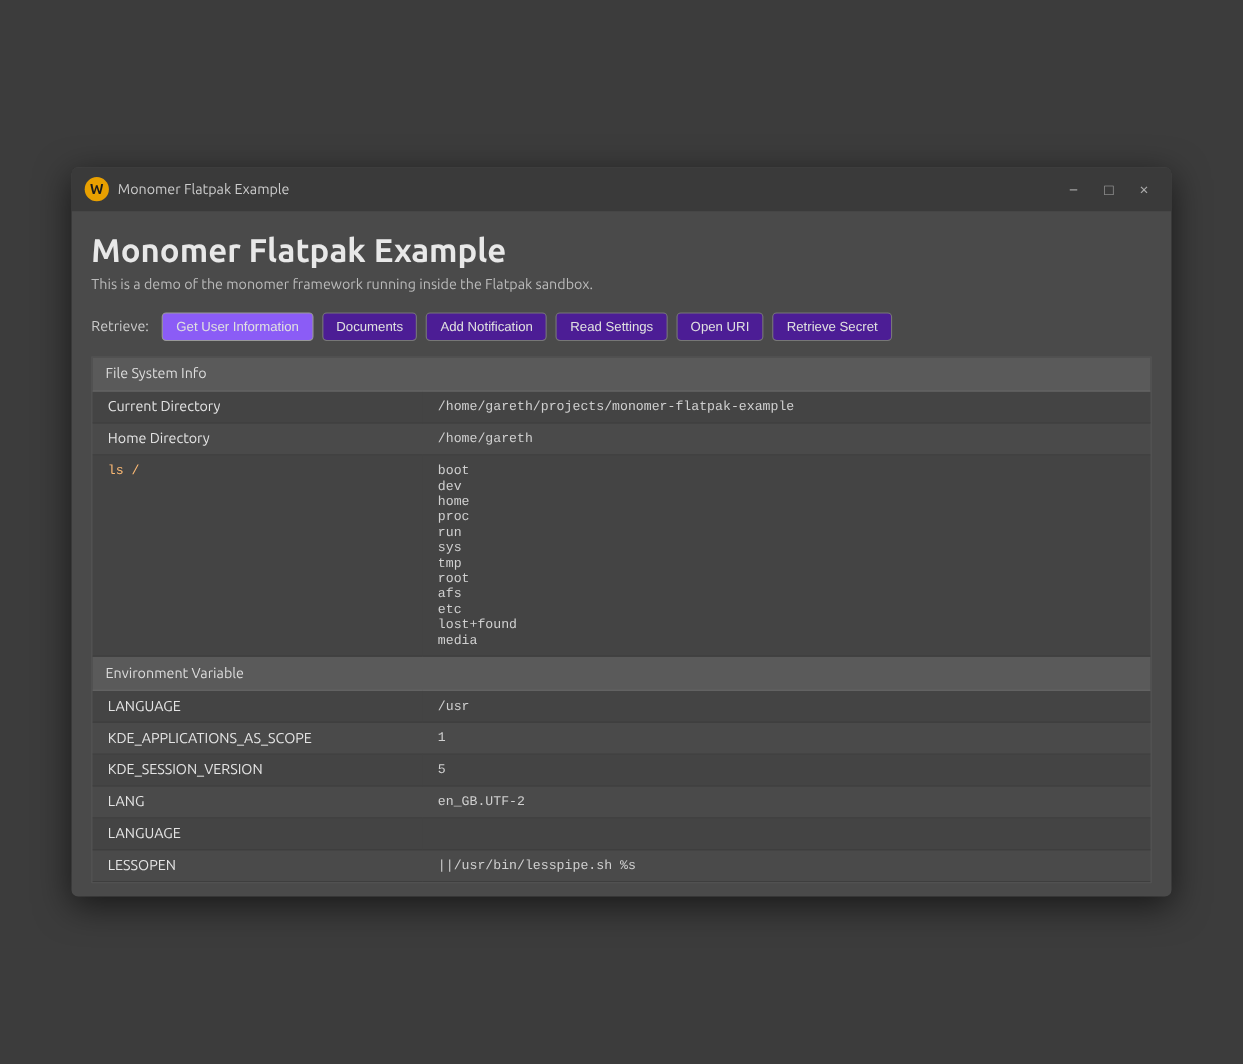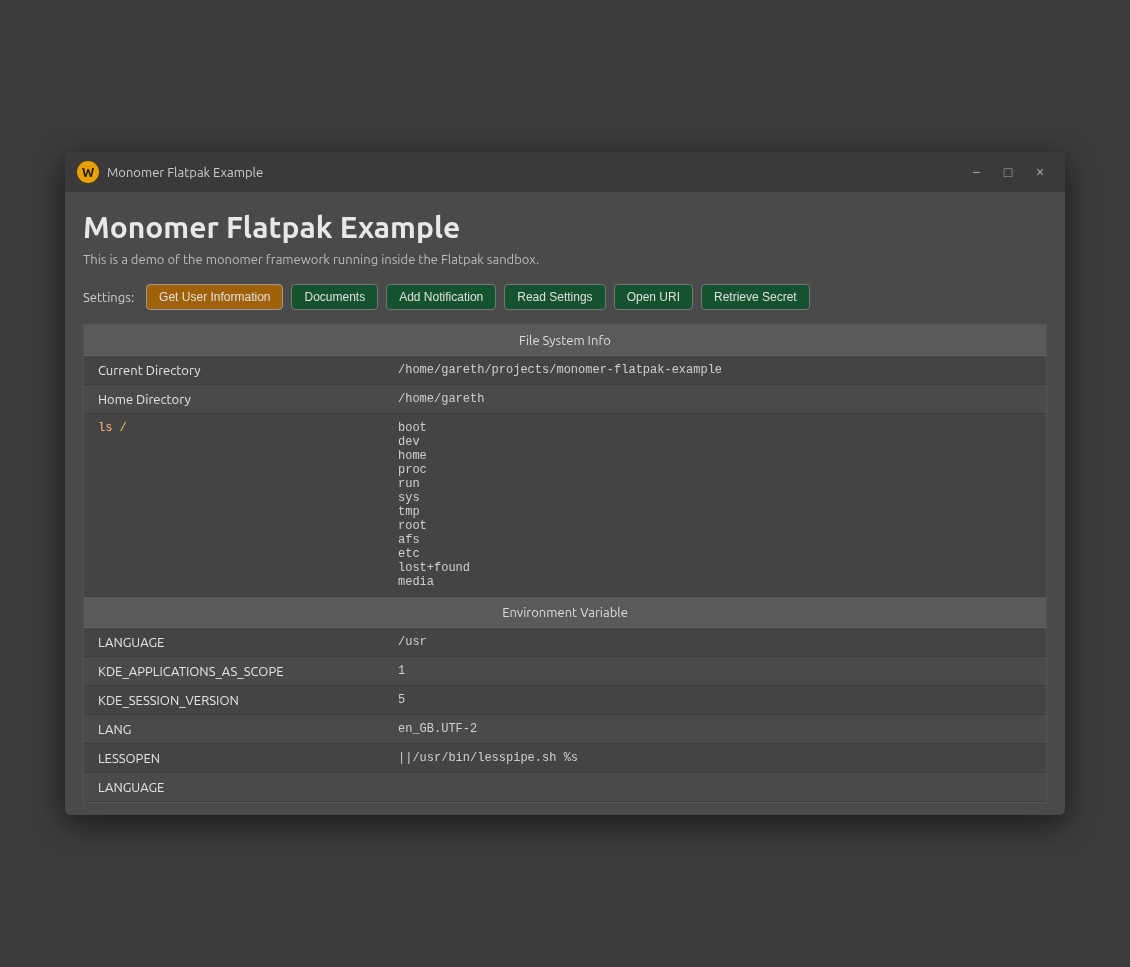--- a/index.html
+++ b/index.html
@@ -85,30 +85,30 @@
       gap: 8px;
       margin-bottom: 14px;
       flex-wrap: wrap;
     }
     .portals-label {
       color: #ccc;
       font-size: 13px;
       margin-right: 4px;
     }
     .portal-btn {
-      background: #14532d;
+      background: #4c1d95;
       border: 1px solid #777;
       border-radius: 4px;
       color: #e0e0e0;
       font-size: 12px;
       padding: 5px 12px;
       cursor: pointer;
     }
     .portal-btn.active {
-      background: #a16207;
+      background: #8b5cf6;
       border-color: #999;
       text-align: center;
     }
 
     .table-wrapper {
       background: #4a4a4a;
       overflow-y: auto;
       max-height: 620px;
       border: 1px solid #555;
     }
@@ -117,21 +117,20 @@
     .table-wrapper::-webkit-scrollbar-thumb { background: #666; border-radius: 5px; }
 
     table {
       width: 100%;
       border-collapse: collapse;
       font-size: 13px;
     }
     .section-header td {
       background: #5a5a5a;
       color: #ddd;
-      text-align: center;
       padding: 8px 12px;
       font-size: 13px;
       border-bottom: 1px solid #666;
     }
     .data-row td {
       padding: 7px 14px;
       border-bottom: 1px solid #3e3e3e;
       color: #d0d0d0;
       vertical-align: top;
     }
@@ -168,21 +167,21 @@
       <button class="titlebar-btn">□</button>
       <button class="titlebar-btn close">×</button>
     </div>
   </div>
 
   <div class="content">
     <div class="app-title">Monomer Flatpak Example</div>
     <div class="app-desc">This is a demo of the monomer framework running inside the Flatpak sandbox.</div>
 
     <div class="portals-row">
-      <span class="portals-label">Settings:</span>
+      <span class="portals-label">Retrieve:</span>
       <button class="portal-btn active">Get User Information</button>
       <button class="portal-btn">Documents</button>
       <button class="portal-btn">Add Notification</button>
       <button class="portal-btn">Read Settings</button>
       <button class="portal-btn">Open URI</button>
       <button class="portal-btn">Retrieve Secret</button>
     </div>
 
     <div class="table-wrapper">
       <table>
@@ -228,24 +227,24 @@
           </tr>
           <tr class="data-row">
             <td>KDE_SESSION_VERSION</td>
             <td>5</td>
           </tr>
           <tr class="data-row">
             <td>LANG</td>
             <td>en_GB.UTF-2</td>
           </tr>
           <tr class="data-row">
+            <td>LANGUAGE</td>
+            <td></td>
+          </tr>
+          <tr class="data-row">
             <td>LESSOPEN</td>
             <td>||/usr/bin/lesspipe.sh %s</td>
           </tr>
-          <tr class="data-row">
-            <td>LANGUAGE</td>
-            <td></td>
-          </tr>
         </tbody>
       </table>
     </div>
   </div>
 </div>
 
 </body></html>

